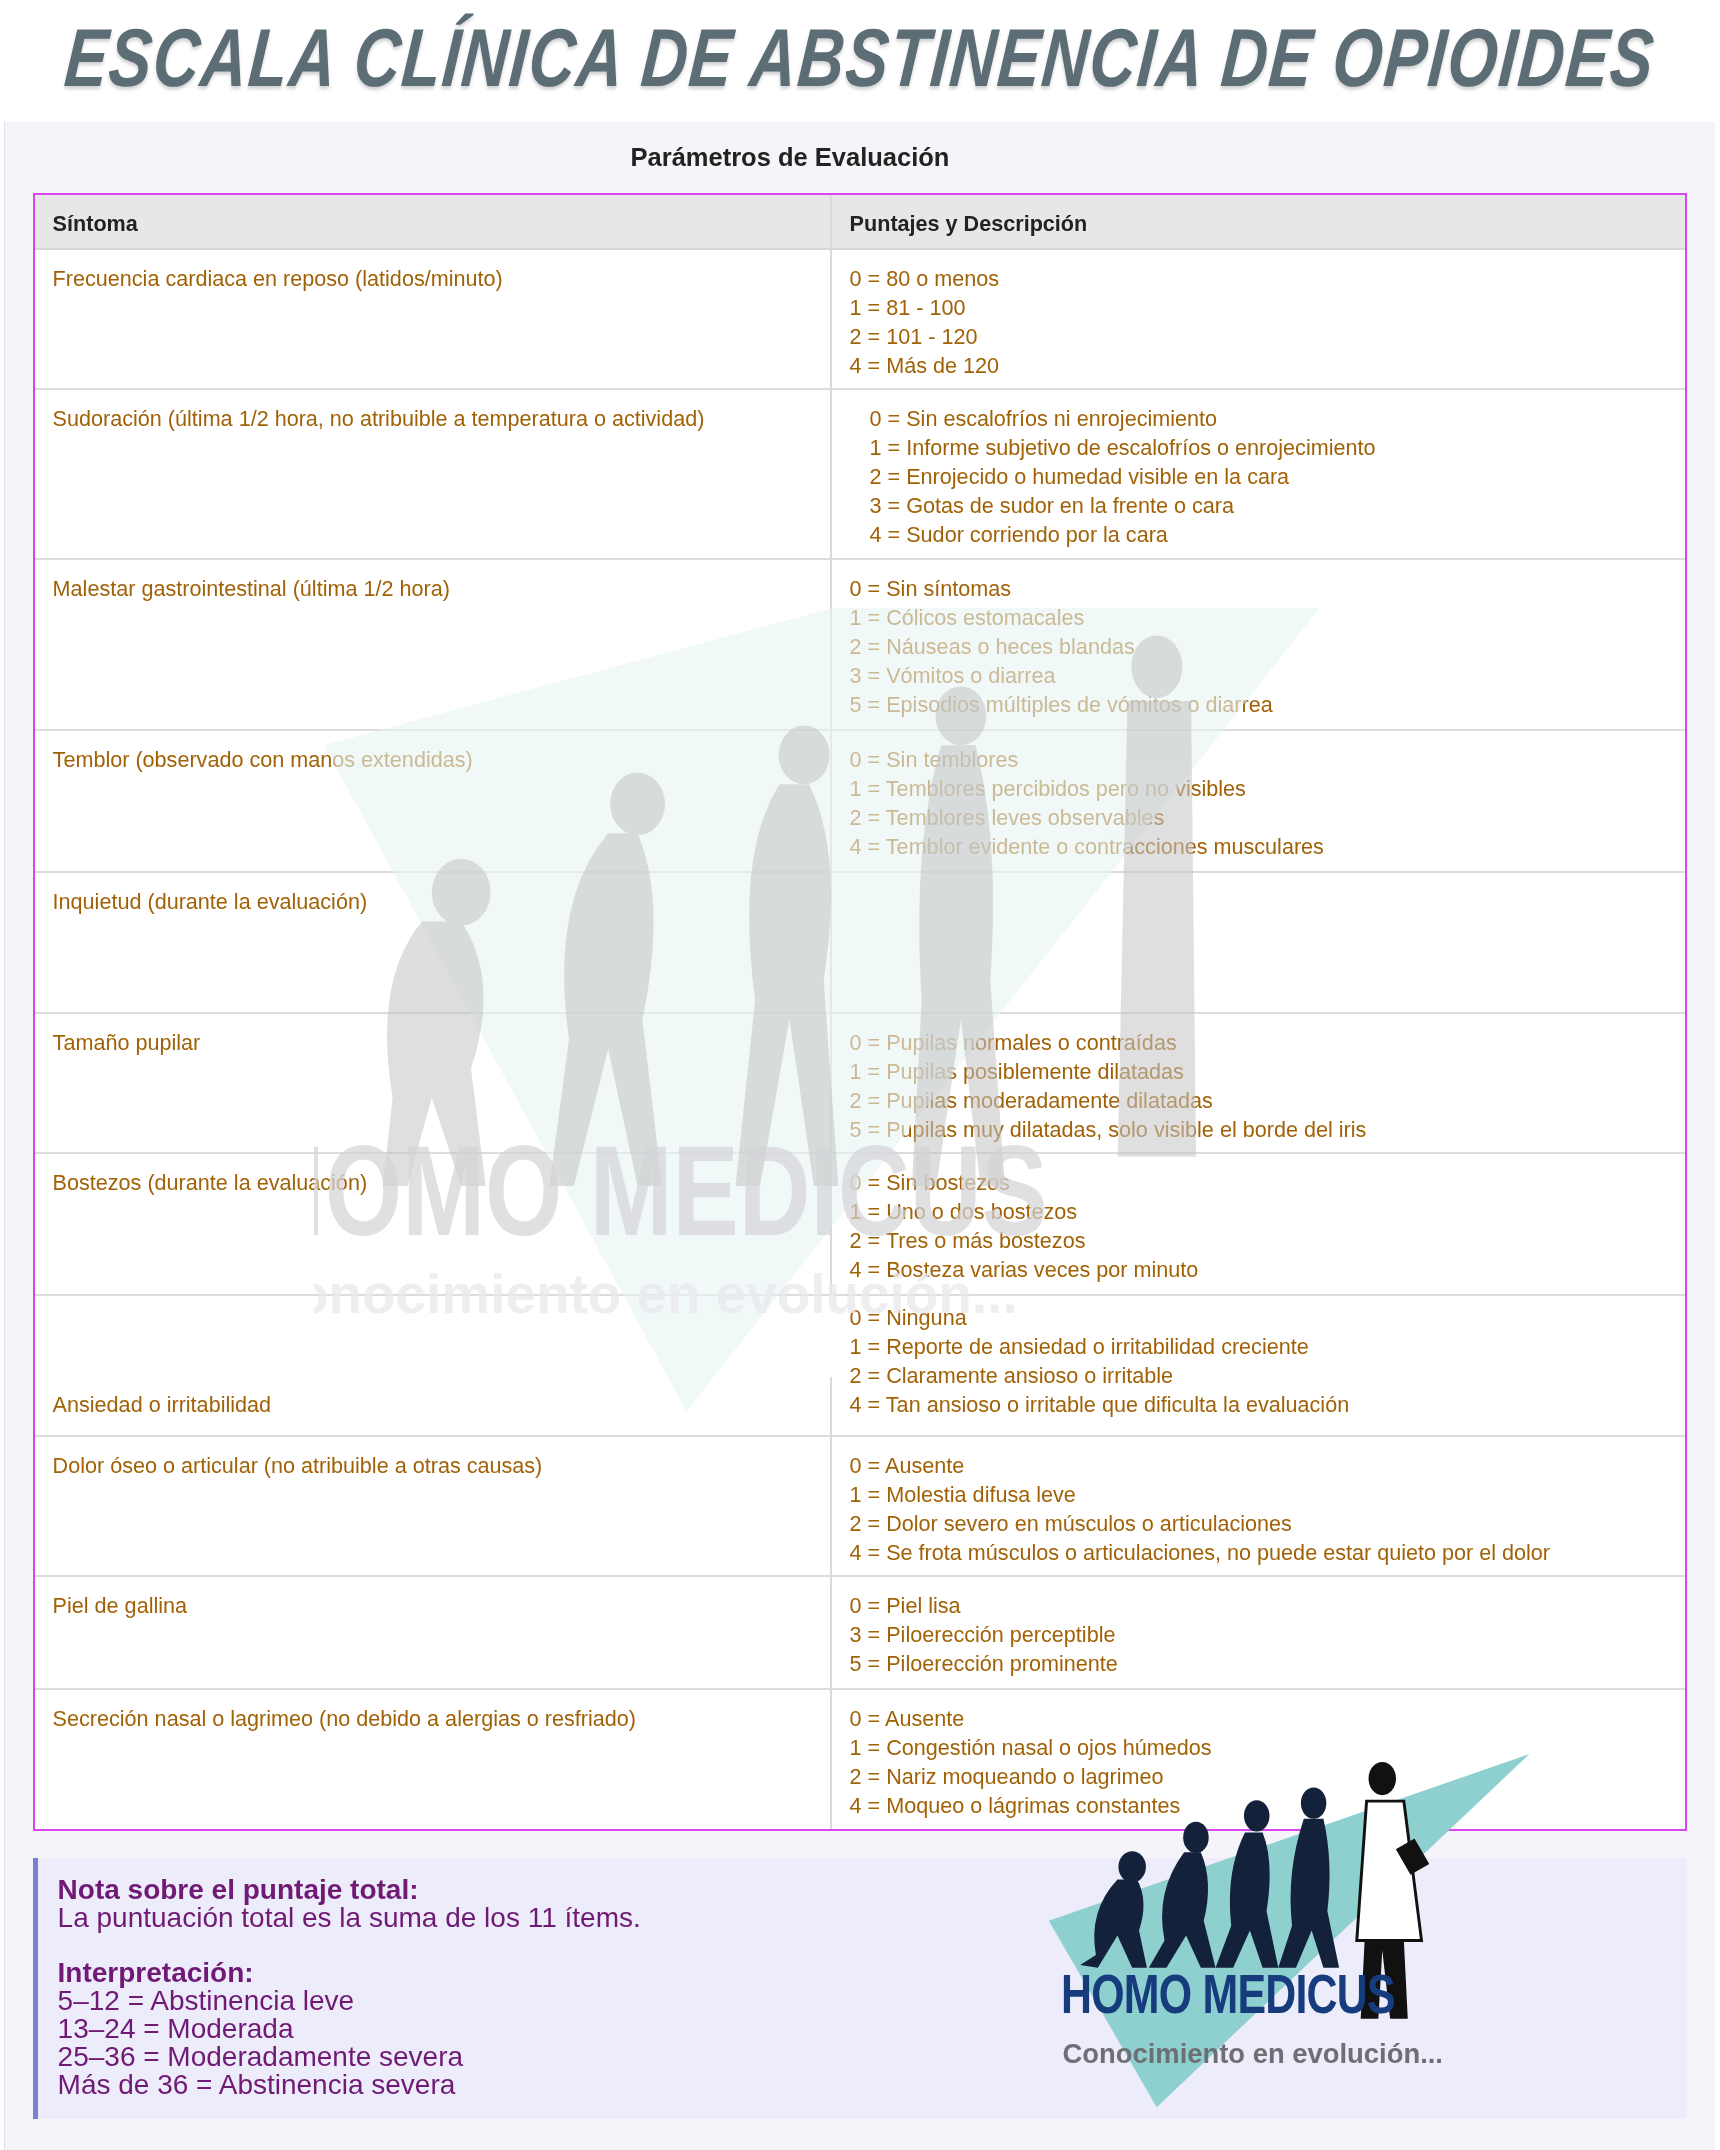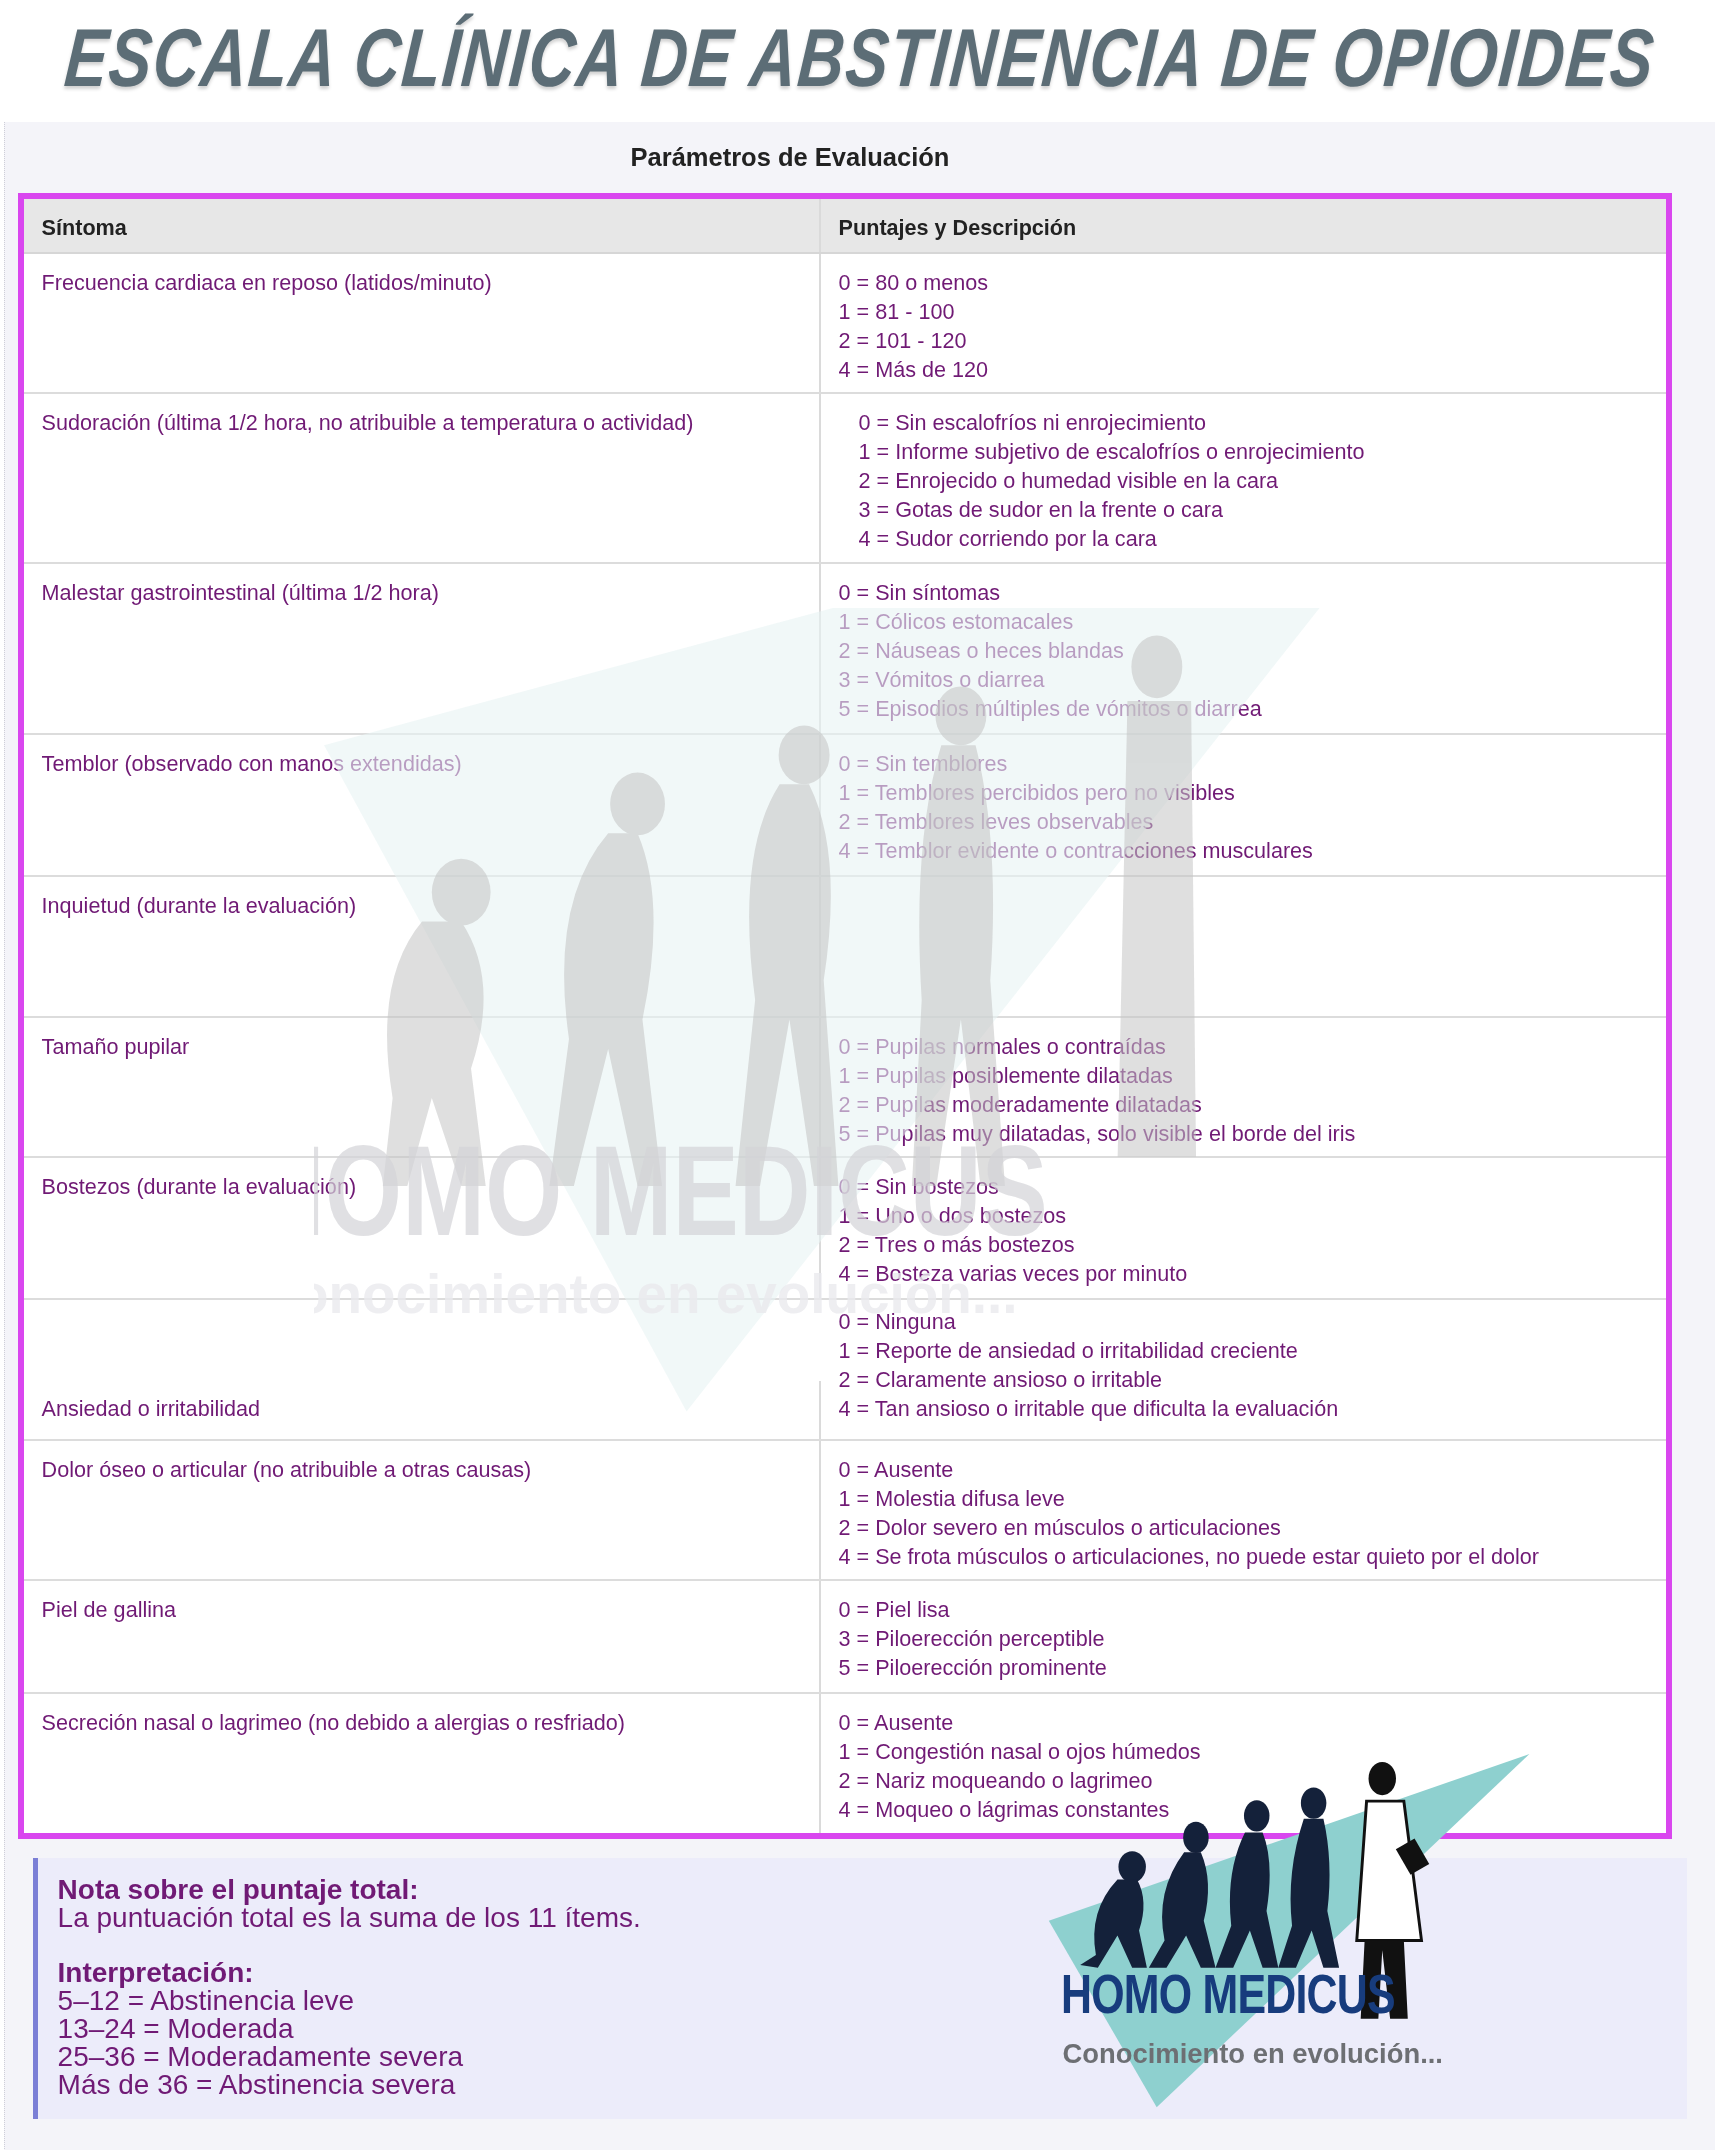--- a/index.html
+++ b/index.html
@@ -24,30 +24,30 @@
     position: absolute; left: 3.9px; top: 122px; width: 1711px; height: 2029px;
     background: #f4f4f9; border-left: 1px dotted #cfcfd8;
   }
 
   .section-title {
     position: absolute; left: 0; top: 143px; width: 1580px; text-align: center;
     font-size: 25.5px; font-weight: 700; color: #222;
   }
 
   .table {
-    position: absolute; left: 18px; top: 193px; width: 1654px;
-    background: #ffffff; border: 6px solid #d946ef;
+    position: absolute; left: 33px; top: 193px; width: 1654px;
+    background: #ffffff; border: 2px solid #d946ef;
   }
   .thead { display: flex; height: 55px; background: #e7e7e7; border-bottom: 2px solid #d6d6d6; }
   .thead .c1, .thead .c2 { font-weight: 700; font-size: 21.6px; padding: 15.7px 17.6px 0 17.6px; color: #222; }
   .c1 { width: 797px; border-right: 2px solid #dadada; }
   .c2 { flex: 1; }
   .trow { display: flex; border-bottom: 2px solid #dcdcdc; }
   .trow:last-child { border-bottom: none; }
-  .trow .c1, .trow .c2 { padding: 13.7px 17.6px 15.7px 17.6px; font-size: 21.6px; line-height: 29px; color: #701a75; }
+  .trow .c1, .trow .c2 { padding: 13.7px 17.6px 15.7px 17.6px; font-size: 21.6px; line-height: 29px; color: #a16207; }
   .line { display: block; white-space: nowrap; }
 
   .watermark {
     position: absolute; left: 314px; top: 608px; width: 1137px; height: 823px;
     pointer-events: none; z-index: 2;
   }
 
   .note {
     position: absolute; left: 33px; top: 1858px; width: 1654px; height: 261px;
     background: #ececfa; border-left: 5.9px solid #7b7fd6;

